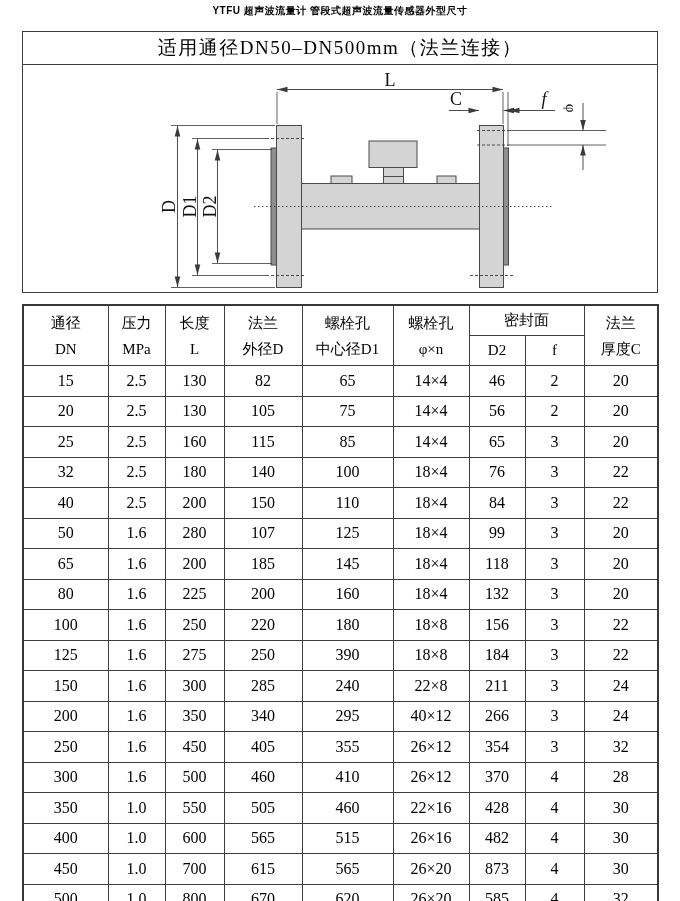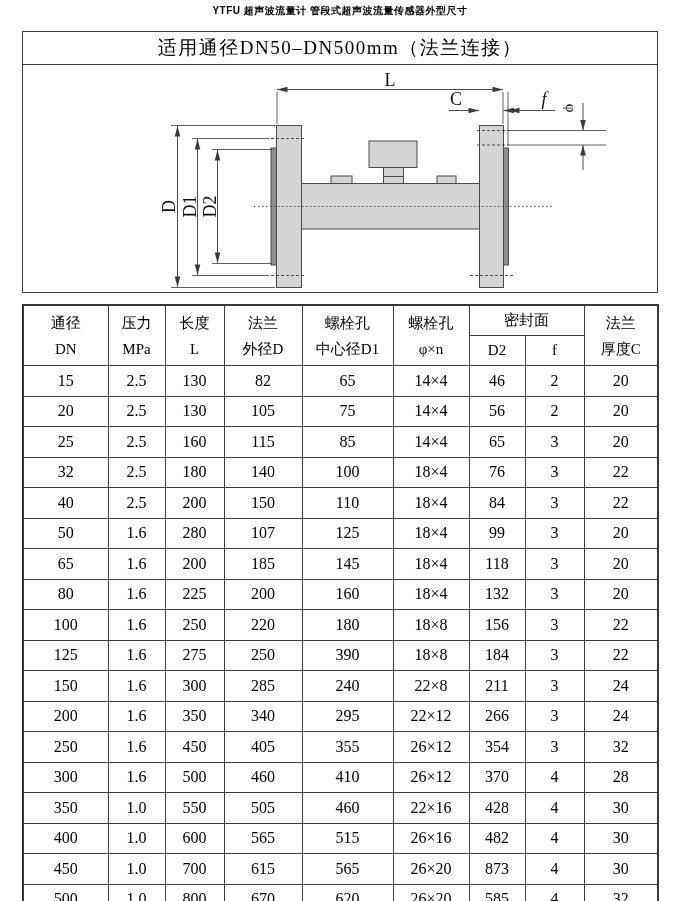--- a/index.html
+++ b/index.html
@@ -280,21 +280,21 @@
         <td>211</td>
         <td>3</td>
         <td>24</td>
       </tr>
       <tr>
         <td>200</td>
         <td>1.6</td>
         <td>350</td>
         <td>340</td>
         <td>295</td>
-        <td>22×12</td>
+        <td>40×12</td>
         <td>266</td>
         <td>3</td>
         <td>24</td>
       </tr>
       <tr>
         <td>250</td>
         <td>1.6</td>
         <td>450</td>
         <td>405</td>
         <td>355</td>

